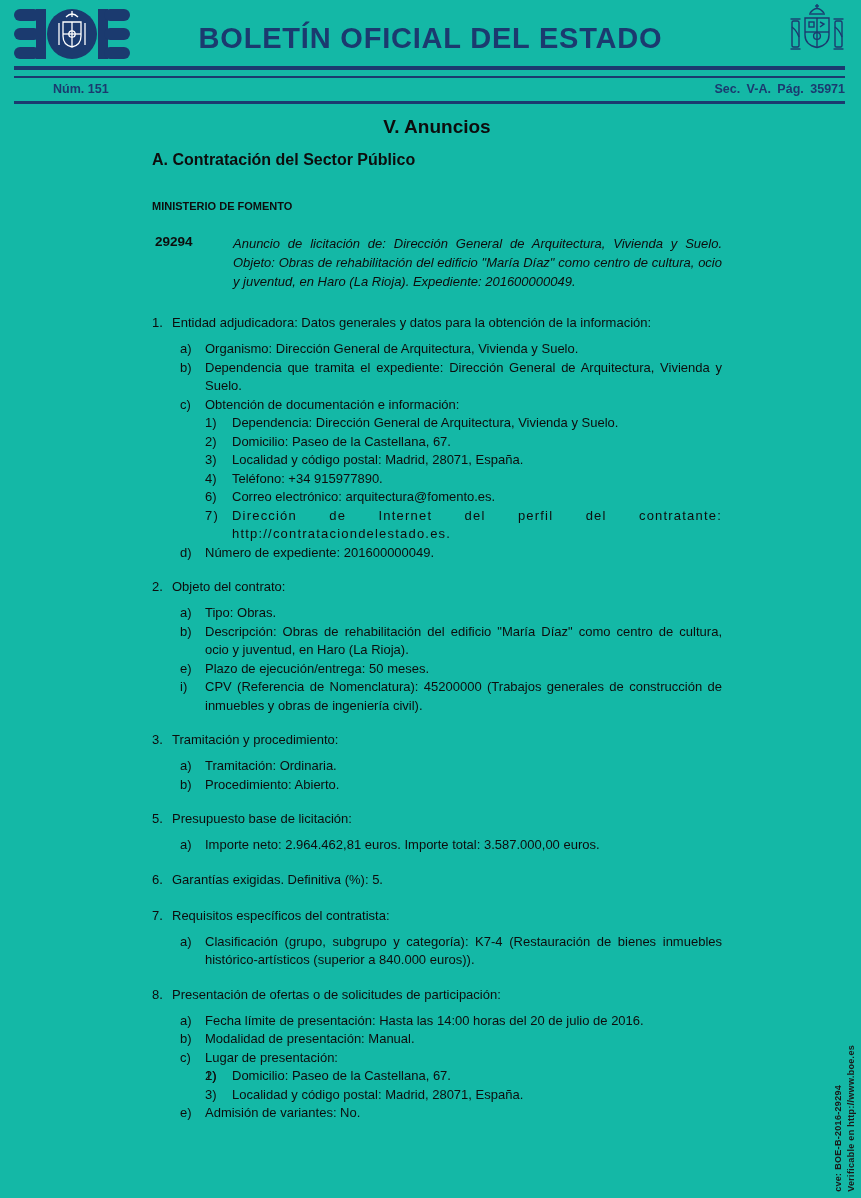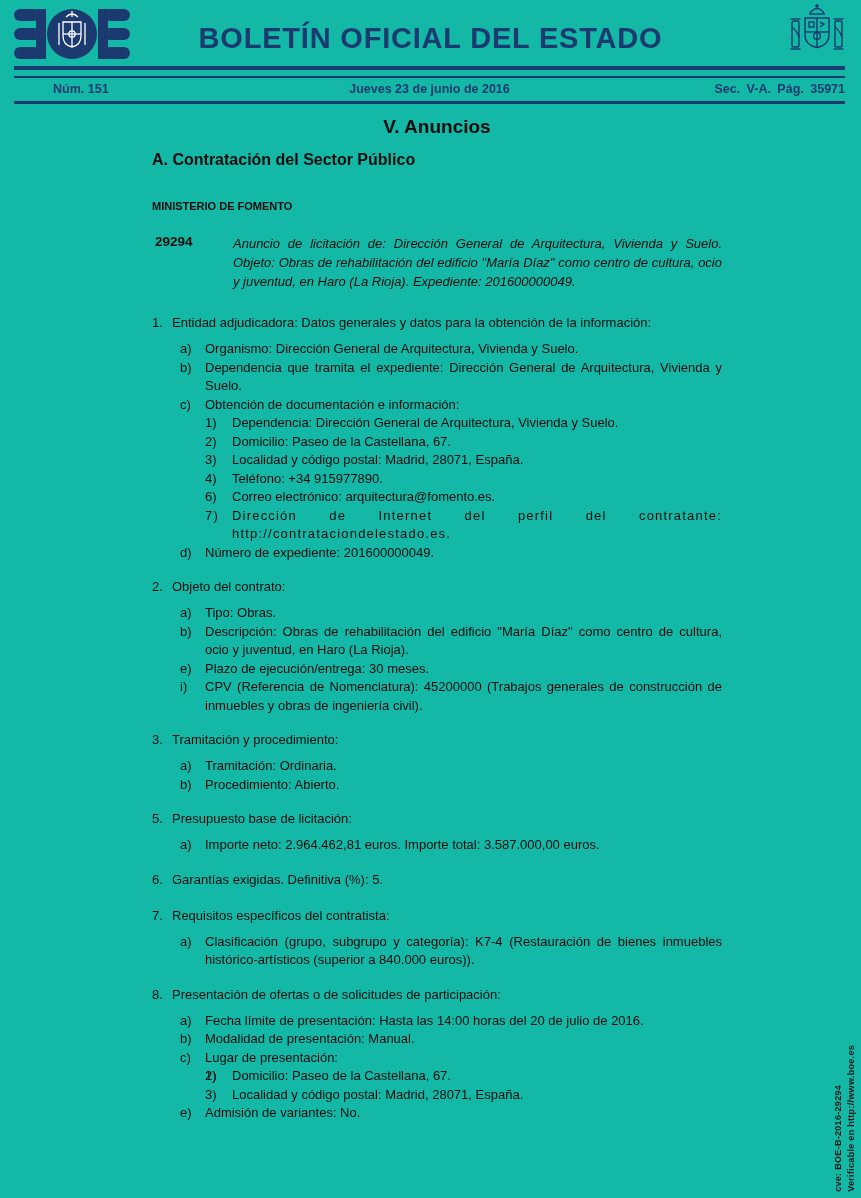--- a/index.html
+++ b/index.html
@@ -111,21 +111,20 @@
         <line x1="44.5" y1="46" x2="54.5" y2="46"></line>
         <path d="M46 24 q5 4 7 10"></path>
       </svg>
     </span>
   </div>
 
   <div class="rule rule-thick"></div>
   <div class="rule rule-thin"></div>
   <div class="infobar">
     <span class="issue">Núm. 151</span>
-    <span class="date">Jueves 23 de junio de 2016</span>
     <span class="secpage">Sec. V-A. Pág. 35971</span>
   </div>
   <div class="rule rule-bottom"></div>
 
   <div class="content">
     <div class="h1">V. Anuncios</div>
     <div class="h2">A. Contratación del Sector Público</div>
     <div class="h3">MINISTERIO DE FOMENTO</div>
 
     <div class="announce-row">
@@ -147,21 +146,21 @@
             <div class="item lvl-num"><span class="lbl">6)</span><span>Correo electrónico: arquitectura@fomento.es.</span></div>
             <div class="item lvl-num spread"><span class="lbl">7)</span><span>Dirección de Internet del perfil del contratante: http://contrataciondelestado.es.</span></div>
             <div class="item lvl-letter"><span class="lbl">d)</span><span>Número de expediente: 201600000049.</span></div>
           </div>
         </div>
         <div class="section">
           <div class="sec-title"><span class="lbl">2.</span><span>Objeto del contrato:</span></div>
           <div class="sec-items">
             <div class="item lvl-letter"><span class="lbl">a)</span><span>Tipo: Obras.</span></div>
             <div class="item lvl-letter"><span class="lbl">b)</span><span>Descripción: Obras de rehabilitación del edificio "María Díaz" como centro de cultura, ocio y juventud, en Haro (La Rioja).</span></div>
-            <div class="item lvl-letter"><span class="lbl">e)</span><span>Plazo de ejecución/entrega: 30 meses.</span></div>
+            <div class="item lvl-letter"><span class="lbl">e)</span><span>Plazo de ejecución/entrega: 50 meses.</span></div>
             <div class="item lvl-letter"><span class="lbl">i)</span><span>CPV (Referencia de Nomenclatura): 45200000 (Trabajos generales de construcción de inmuebles y obras de ingeniería civil).</span></div>
           </div>
         </div>
         <div class="section">
           <div class="sec-title"><span class="lbl">3.</span><span>Tramitación y procedimiento:</span></div>
           <div class="sec-items">
             <div class="item lvl-letter"><span class="lbl">a)</span><span>Tramitación: Ordinaria.</span></div>
             <div class="item lvl-letter"><span class="lbl">b)</span><span>Procedimiento: Abierto.</span></div>
           </div>
         </div>

